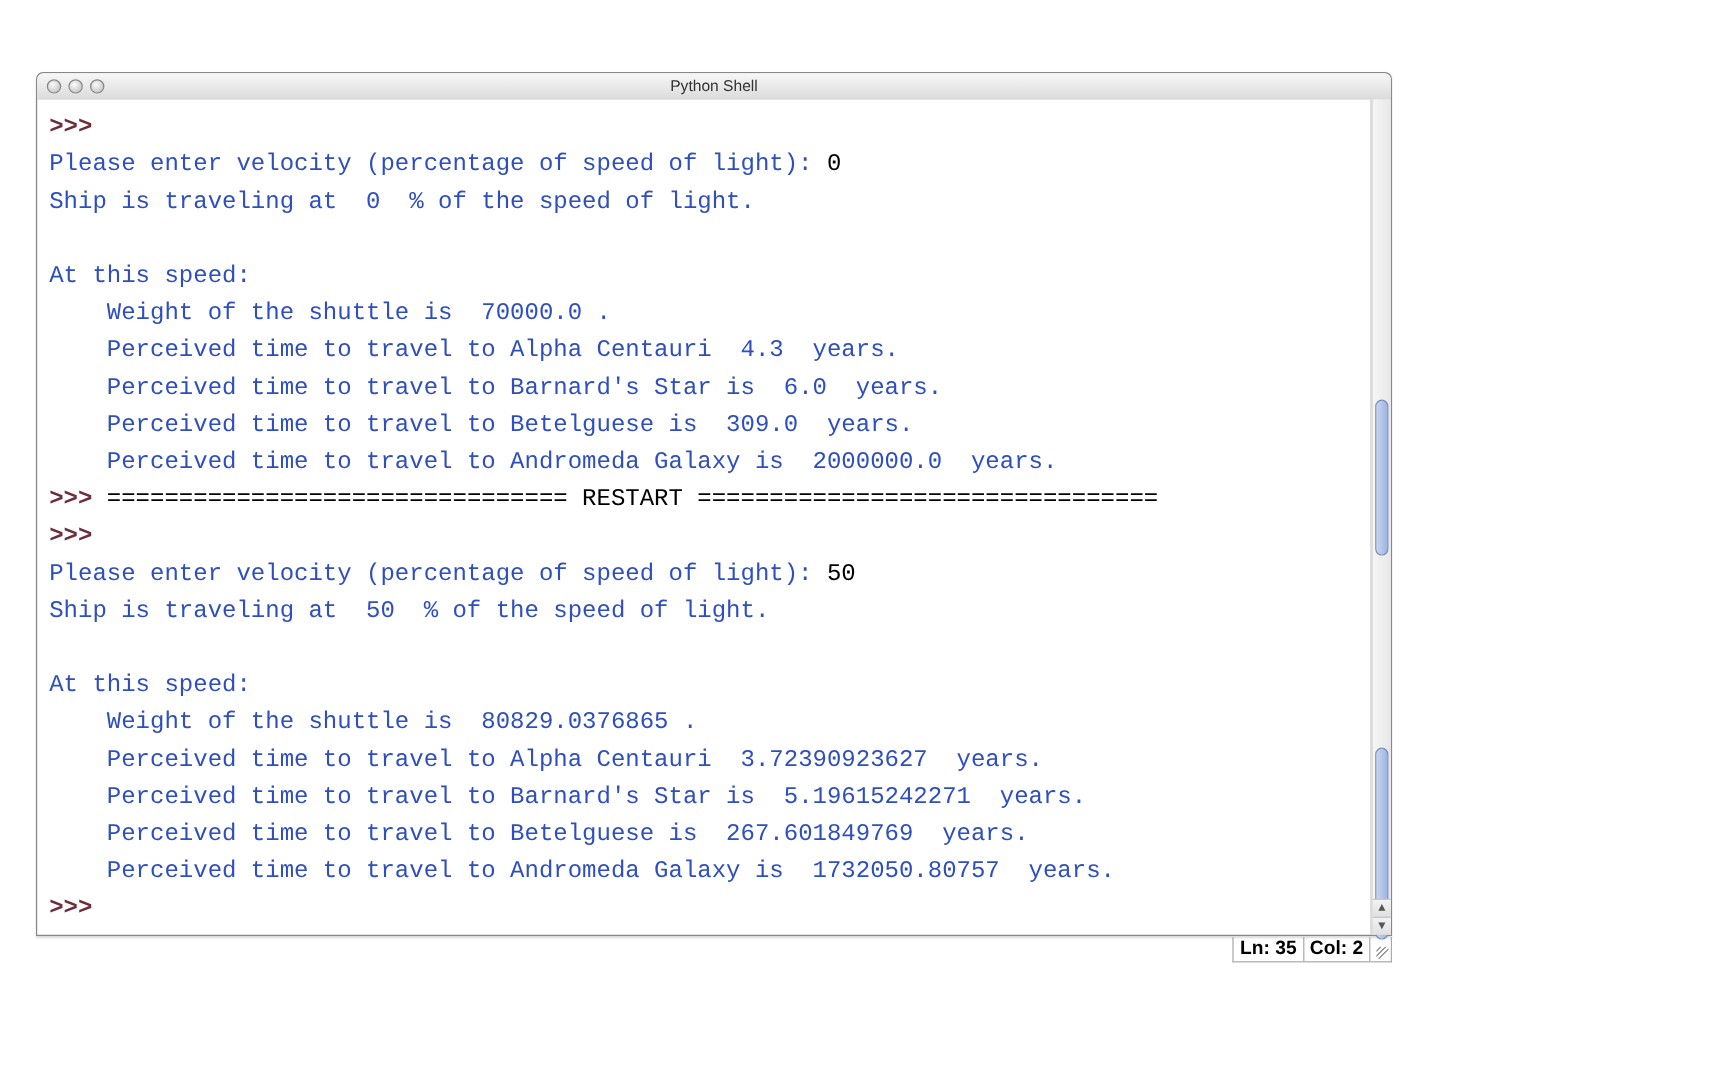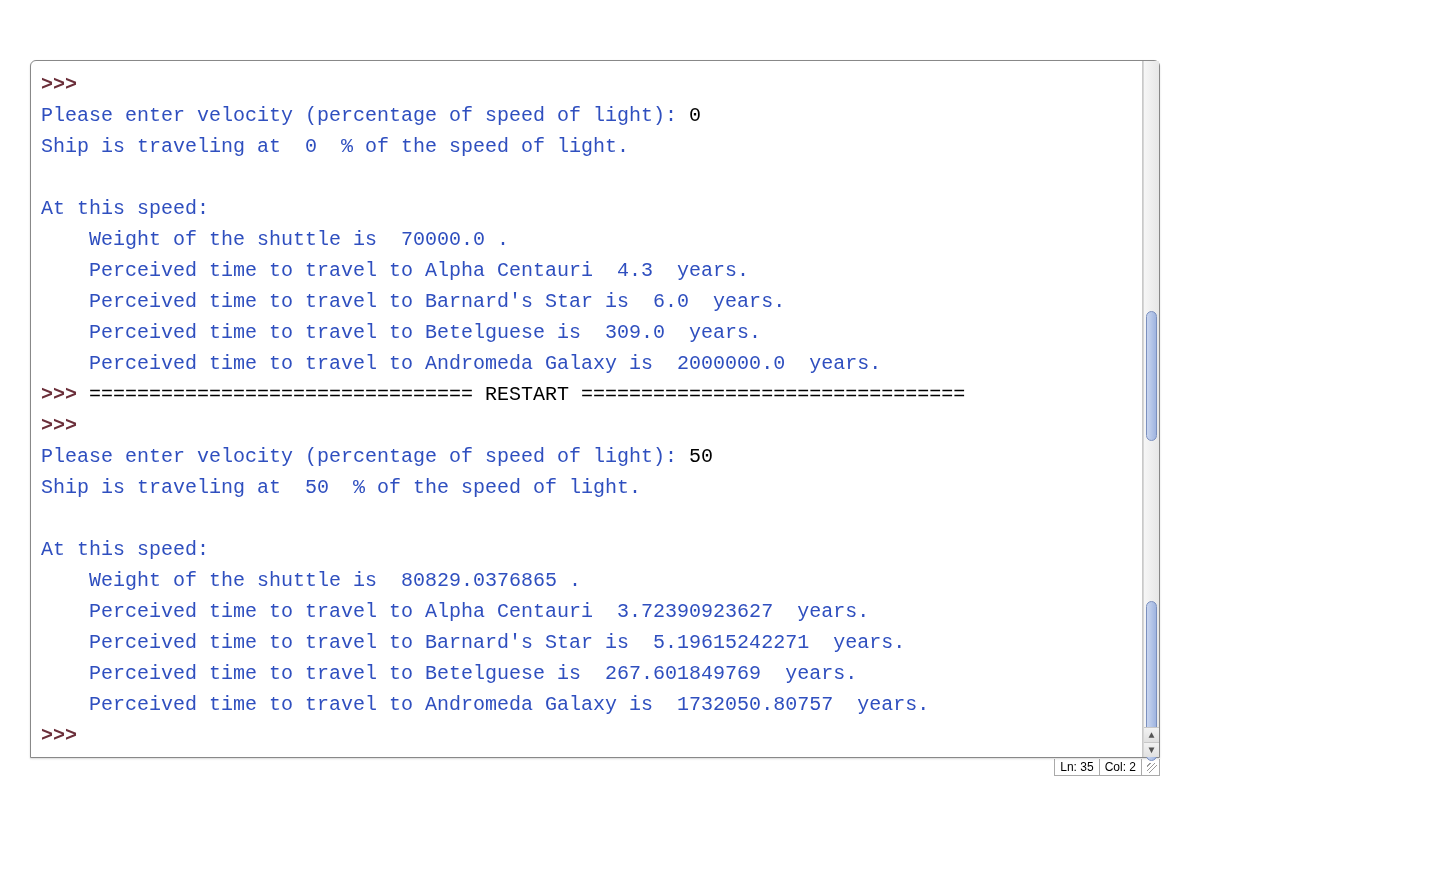--- a/index.html
+++ b/index.html
@@ -92,23 +92,24 @@
     .statuswrap {
       display: flex;
       justify-content: flex-end;
       margin-top: 1px;
       width: 1130px;
     }
     .status {
       border: 1px solid #aaa;
       border-top: none;
       font-family: "Lucida Grande", sans-serif;
-      font-size: 12px;
+      font-size: 16px;
       background: #fff;
       display: flex;
+      font-weight: bold;
     }
     .status span {
       padding: 1px 5px;
       border-left: 1px solid #aaa;
     }
     .status span:first-child { border-left: none; }
     .resize {
       width: 18px;
       position: relative;
       border-left: 1px solid #aaa;
@@ -119,20 +120,28 @@
       right: 2px; bottom: 2px;
       width: 10px; height: 10px;
       background:
         linear-gradient(135deg, transparent 0 2px, #999 2px 3px, transparent 3px 5px, #999 5px 6px, transparent 6px 8px, #999 8px 9px, transparent 9px);
     }
   </style>
 </head>
 <body>
 
 <div class="window">
+  <div class="titlebar">
+    <div class="traffic">
+      <span></span>
+      <span></span>
+      <span></span>
+    </div>
+    <div class="title">Python Shell</div>
+  </div>
   <div class="content-wrap">
     <div class="content"><span class="prompt">&gt;&gt;&gt; </span>
 <span class="out">Please enter velocity (percentage of speed of light): </span><span class="inp">0</span>
 <span class="out">Ship is traveling at  0  % of the speed of light.</span>
 
 <span class="out">At this speed:</span>
 <span>    </span><span class="out">Weight of the shuttle is  70000.0 .</span>
 <span>    </span><span class="out">Perceived time to travel to Alpha Centauri  4.3  years.</span>
 <span>    </span><span class="out">Perceived time to travel to Barnard's Star is  6.0  years.</span>
 <span>    </span><span class="out">Perceived time to travel to Betelguese is  309.0  years.</span>

